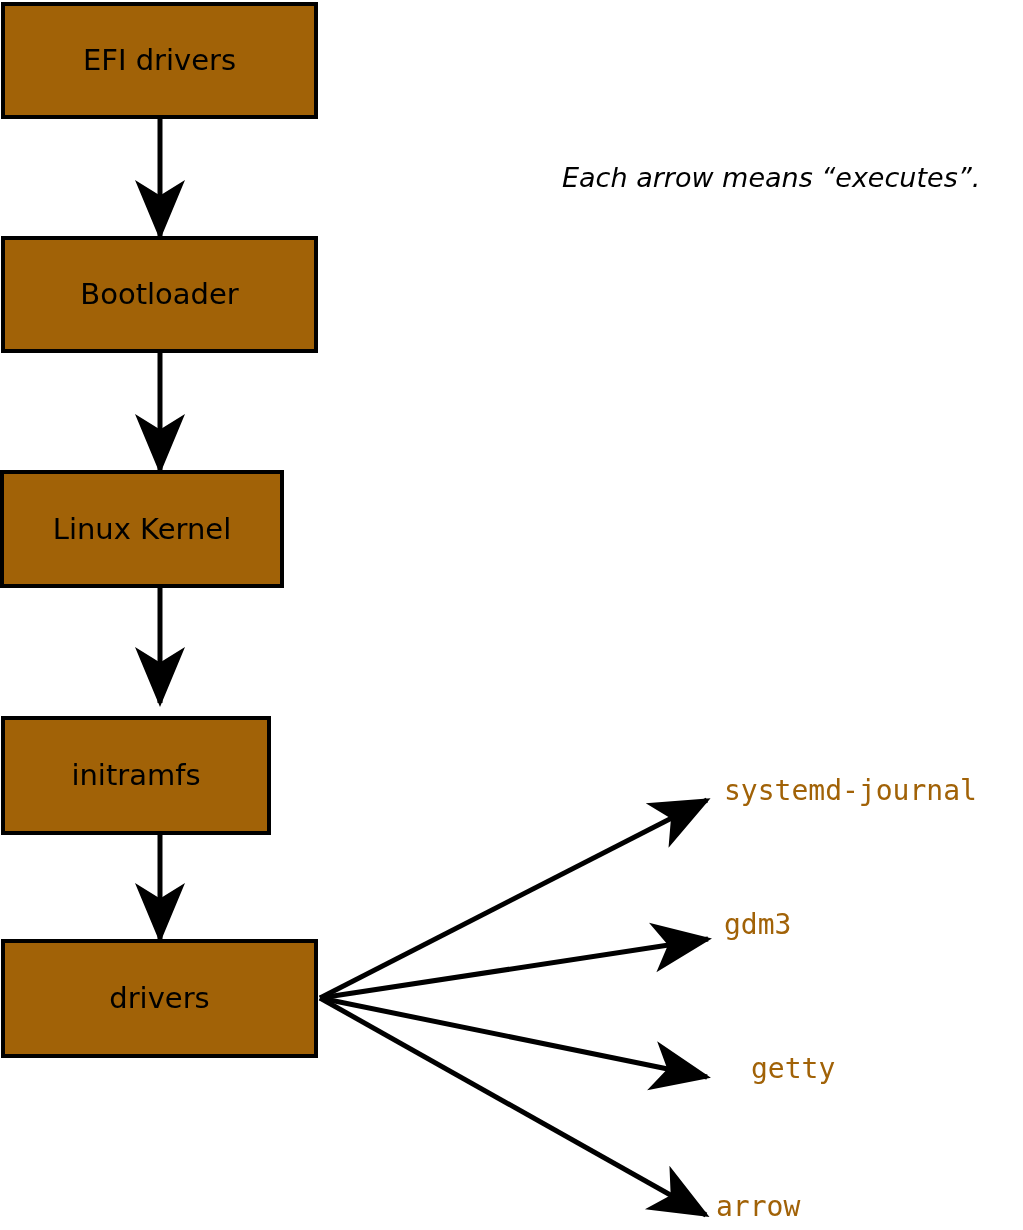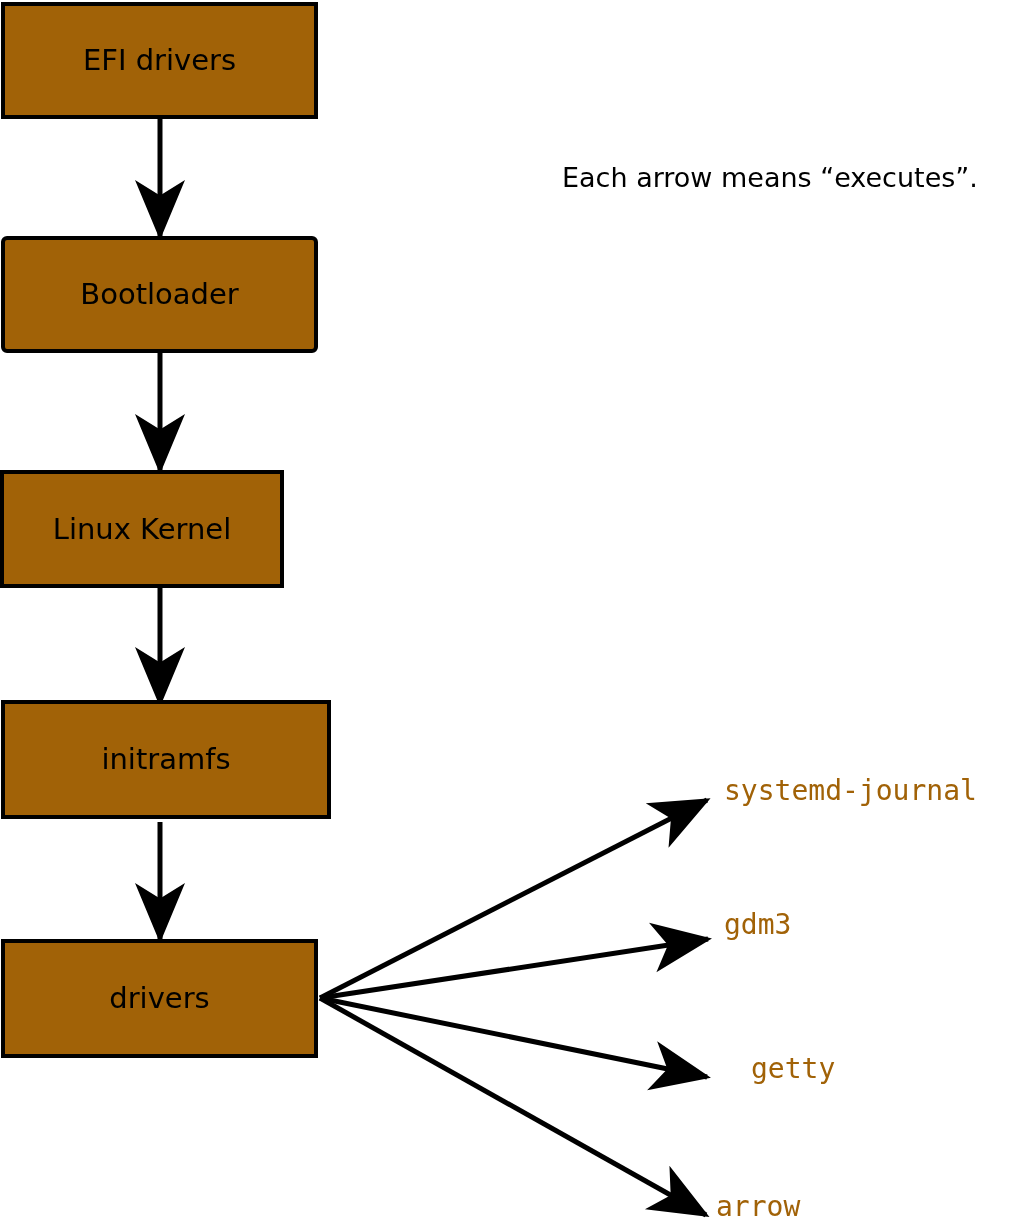--- a/index.html
+++ b/index.html
@@ -79,35 +79,35 @@
         <line x1="320" y1="998" x2="708" y2="939" stroke="#000000" stroke-width="5" marker-end="url(#barb-arrow)"></line>
         <line x1="320" y1="998" x2="707" y2="1077" stroke="#000000" stroke-width="5" marker-end="url(#barb-arrow)"></line>
         <line x1="320" y1="998" x2="706" y2="1215" stroke="#000000" stroke-width="5" marker-end="url(#barb-arrow)"></line>
       </g>
   </svg>
 
   <div id="boxes-layer">
       <div class="stage-box" style="left: 1px; top: 2px; width: 317px; height: 117px;">
         <span class="stage-label">EFI drivers</span>
       </div>
-      <div class="stage-box" style="left: 1px; top: 236px; width: 317px; height: 117px; border-radius: 6px;">
+      <div class="stage-box" style="left: 1px; top: 236px; width: 317px; height: 117px;">
         <span class="stage-label">Bootloader</span>
       </div>
       <div class="stage-box" style="left: 0; top: 470px; width: 284px; height: 118px;">
         <span class="stage-label">Linux Kernel</span>
       </div>
-      <div class="stage-box" style="left: 1px; top: 700px; width: 330px; height: 119px;">
+      <div class="stage-box" style="left: 1px; top: 716px; width: 270px; height: 119px;">
         <span class="stage-label">initramfs</span>
       </div>
       <div class="stage-box" style="left: 1px; top: 939px; width: 317px; height: 119px;">
         <span class="stage-label">drivers</span>
       </div>
     </div>
   <div id="services-layer">
       <div class="service-label" style="left: 724px; top: 777px;">systemd-journal</div>
       <div class="service-label" style="left: 724px; top: 911px;">gdm3</div>
       <div class="service-label" style="left: 751px; top: 1055px;">getty</div>
       <div class="service-label" style="left: 716px; top: 1193px;">arrow</div>
     </div>
 
-  <div class="note-text" id="note-text" style="left: 562px; top: 164px;">Each arrow means “executes”.</div>
+  <div class="note-text" id="note-text" style="left: 562px; top: 164px; font-style: italic;">Each arrow means “executes”.</div>
 
 </div>
 
 </body></html>

